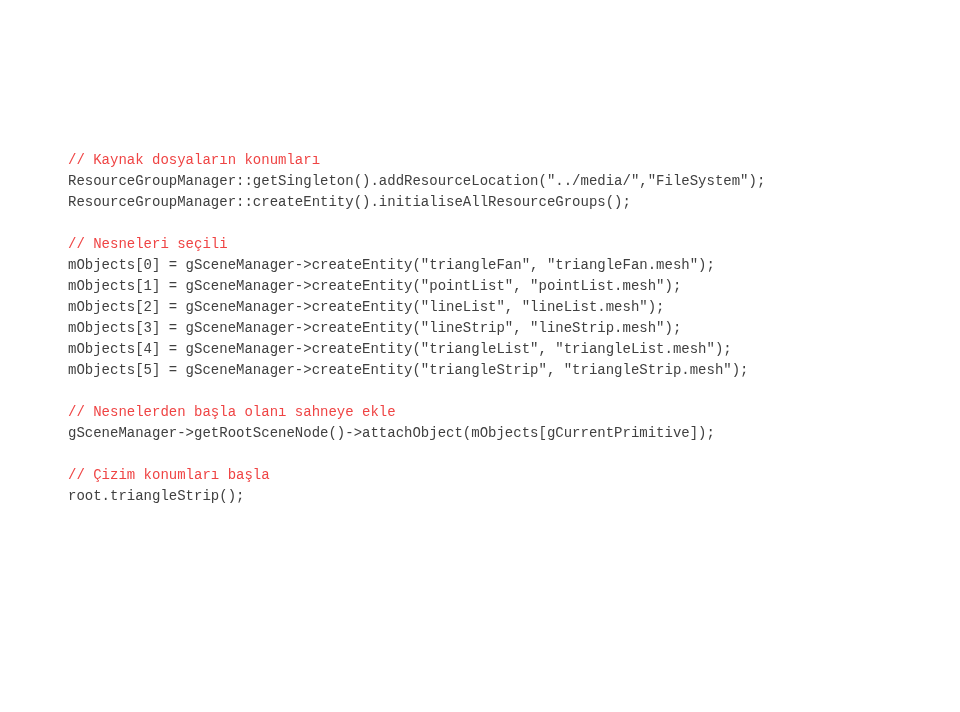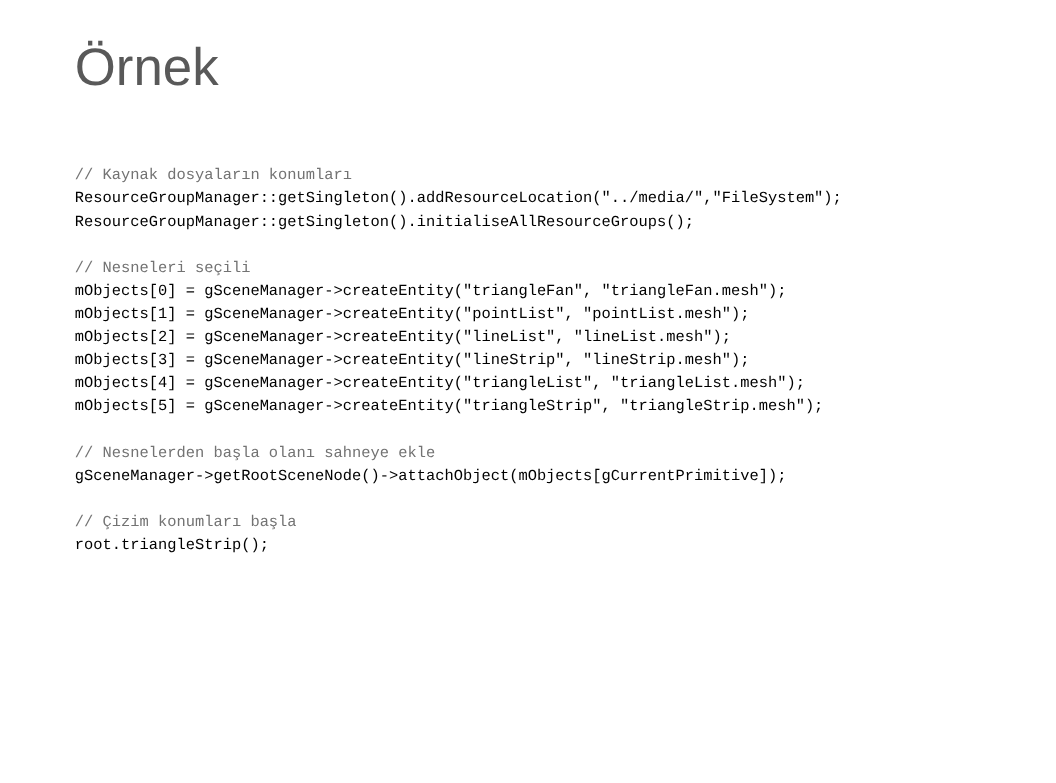--- a/index.html
+++ b/index.html
@@ -29,31 +29,30 @@
     position: absolute;
     left: 68px;
     top: 150px;
     right: 68px;
     font-family: "Courier New", Courier, monospace;
     font-size: 14px;
     line-height: 1.5;
     white-space: pre;
     color: #000000;
   }
-  .comment { color: #737373; }
-  .black { color: #000000; }
+  .comment { color: #ef4444; }
+  .black { color: #404040; }
 </style>
 </head>
 <body>
 
 <div class="slide">
-  <div class="title">Örnek</div>
   <div class="code-block"><span class="comment">// Kaynak dosyaların konumları</span>
 <span class="black">ResourceGroupManager::getSingleton().addResourceLocation("../media/","FileSystem");</span>
-<span class="black">ResourceGroupManager::getSingleton().initialiseAllResourceGroups();</span>
+<span class="black">ResourceGroupManager::createEntity().initialiseAllResourceGroups();</span>
 
 <span class="comment">// Nesneleri seçili</span>
 <span class="black">mObjects[0] = gSceneManager-&gt;createEntity("triangleFan", "triangleFan.mesh");</span>
 <span class="black">mObjects[1] = gSceneManager-&gt;createEntity("pointList", "pointList.mesh");</span>
 <span class="black">mObjects[2] = gSceneManager-&gt;createEntity("lineList", "lineList.mesh");</span>
 <span class="black">mObjects[3] = gSceneManager-&gt;createEntity("lineStrip", "lineStrip.mesh");</span>
 <span class="black">mObjects[4] = gSceneManager-&gt;createEntity("triangleList", "triangleList.mesh");</span>
 <span class="black">mObjects[5] = gSceneManager-&gt;createEntity("triangleStrip", "triangleStrip.mesh");</span>
 
 <span class="comment">// Nesnelerden başla olanı sahneye ekle</span>

